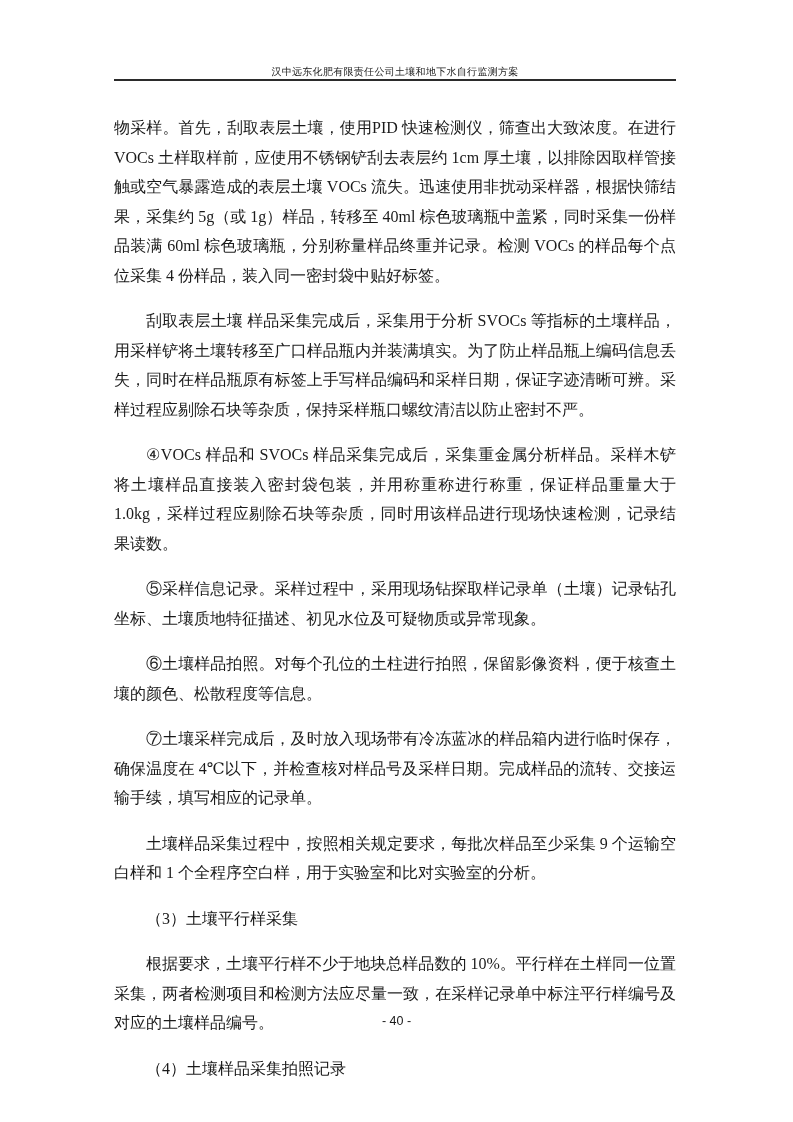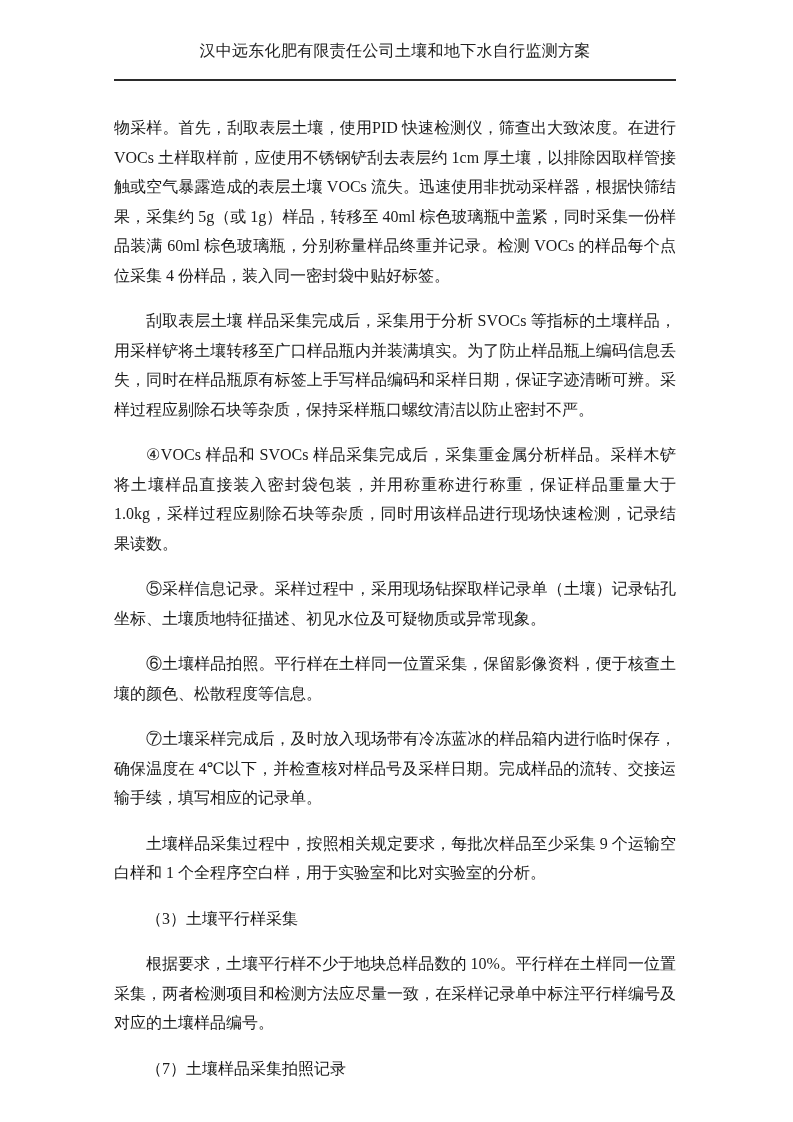--- a/index.html
+++ b/index.html
@@ -22,23 +22,23 @@
     left: 114px;
     top: 0;
     width: 562px;
     height: 79px;
     border-bottom: 2px solid #2b2b2b;
     display: flex;
     align-items: flex-end;
     justify-content: center;
   }
   .header-title {
-    font-size: 16px;
+    font-size: 10px;
     color: #222222;
-    padding-bottom: 17px;
+    padding-bottom: 0;
     letter-spacing: 0.3px;
     white-space: nowrap;
   }
   .content {
     position: absolute;
     left: 114px;
     top: 97px;
     width: 562px;
     font-size: 16px;
     line-height: 29.5px;
@@ -70,22 +70,25 @@
 
   <div class="header">
     <div class="header-title">汉中远东化肥有限责任公司土壤和地下水自行监测方案</div>
   </div>
 
   <div class="content">
     <p class="para">物采样。首先，刮取表层土壤，使用PID 快速检测仪，筛查出大致浓度。在进行 VOCs 土样取样前，应使用不锈钢铲刮去表层约 1cm 厚土壤，以排除因取样管接触或空气暴露造成的表层土壤 VOCs 流失。迅速使用非扰动采样器，根据快筛结果，采集约 5g（或 1g）样品，转移至 40ml 棕色玻璃瓶中盖紧，同时采集一份样品装满 60ml 棕色玻璃瓶，分别称量样品终重并记录。检测 VOCs 的样品每个点位采集 4 份样品，装入同一密封袋中贴好标签。</p>
     <p class="para indent">刮取表层土壤 样品采集完成后，采集用于分析 SVOCs 等指标的土壤样品，用采样铲将土壤转移至广口样品瓶内并装满填实。为了防止样品瓶上编码信息丢失，同时在样品瓶原有标签上手写样品编码和采样日期，保证字迹清晰可辨。采样过程应剔除石块等杂质，保持采样瓶口螺纹清洁以防止密封不严。</p>
     <p class="para indent">④VOCs 样品和 SVOCs 样品采集完成后，采集重金属分析样品。采样木铲将土壤样品直接装入密封袋包装，并用称重称进行称重，保证样品重量大于 1.0kg，采样过程应剔除石块等杂质，同时用该样品进行现场快速检测，记录结果读数。</p>
     <p class="para indent">⑤采样信息记录。采样过程中，采用现场钻探取样记录单（土壤）记录钻孔坐标、土壤质地特征描述、初见水位及可疑物质或异常现象。</p>
-    <p class="para indent">⑥土壤样品拍照。平行样在土样同一位置采集，保留影像资料，便于核查土壤的颜色、松散程度等信息。</p>
+    <p class="para indent">⑥土壤样品拍照。对每个孔位的土柱进行拍照，保留影像资料，便于核查土壤的颜色、松散程度等信息。</p>
     <p class="para indent">⑦土壤采样完成后，及时放入现场带有冷冻蓝冰的样品箱内进行临时保存，确保温度在 4℃以下，并检查核对样品号及采样日期。完成样品的流转、交接运输手续，填写相应的记录单。</p>
     <p class="para indent">土壤样品采集过程中，按照相关规定要求，每批次样品至少采集 9 个运输空白样和 1 个全程序空白样，用于实验室和比对实验室的分析。</p>
     <p class="para indent">（3）土壤平行样采集</p>
     <p class="para indent">根据要求，土壤平行样不少于地块总样品数的 10%。平行样在土样同一位置采集，两者检测项目和检测方法应尽量一致，在采样记录单中标注平行样编号及对应的土壤样品编号。</p>
-    <p class="para indent">（7）土壤样品采集拍照记录</p>
+    <p class="para indent">（4）土壤样品采集拍照记录</p>
   </div>
 
+  <div class="footer">
+    <span class="page-number">- 40 -</span>
+  </div>
 
 </div>
 
 </body></html>

